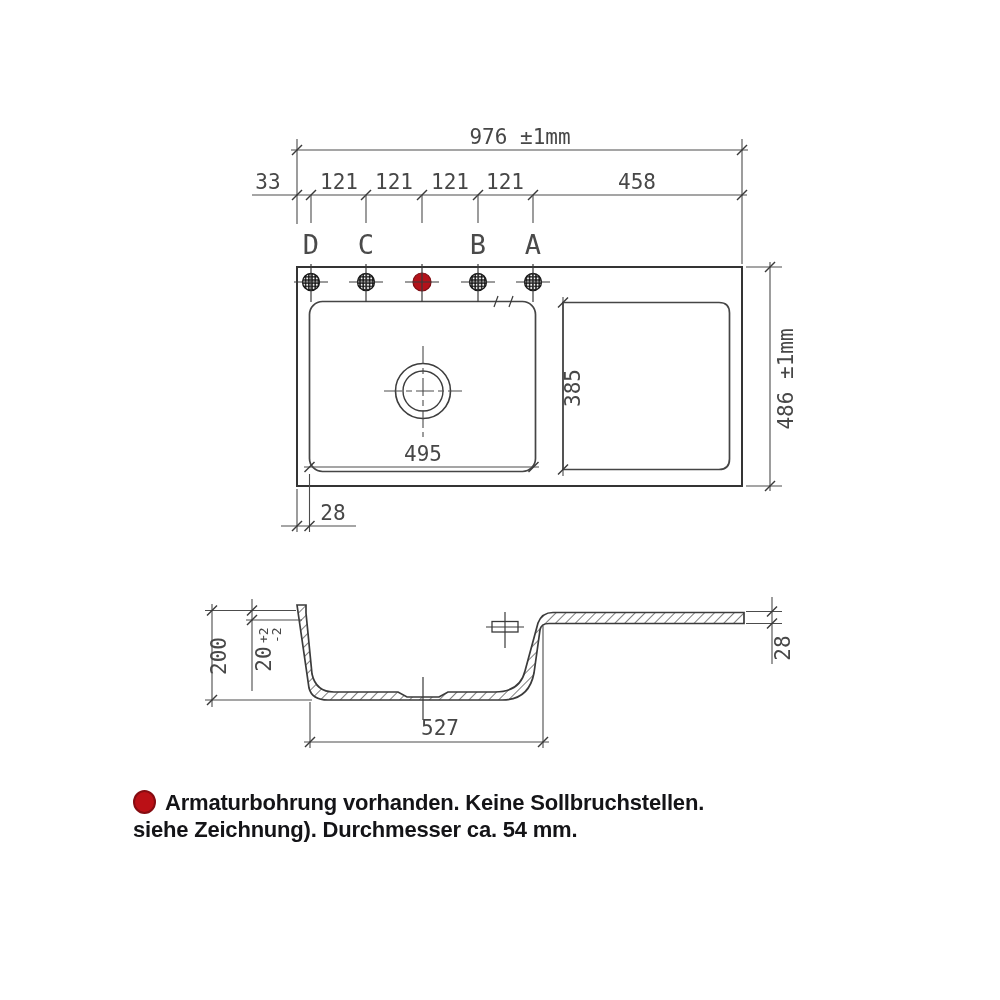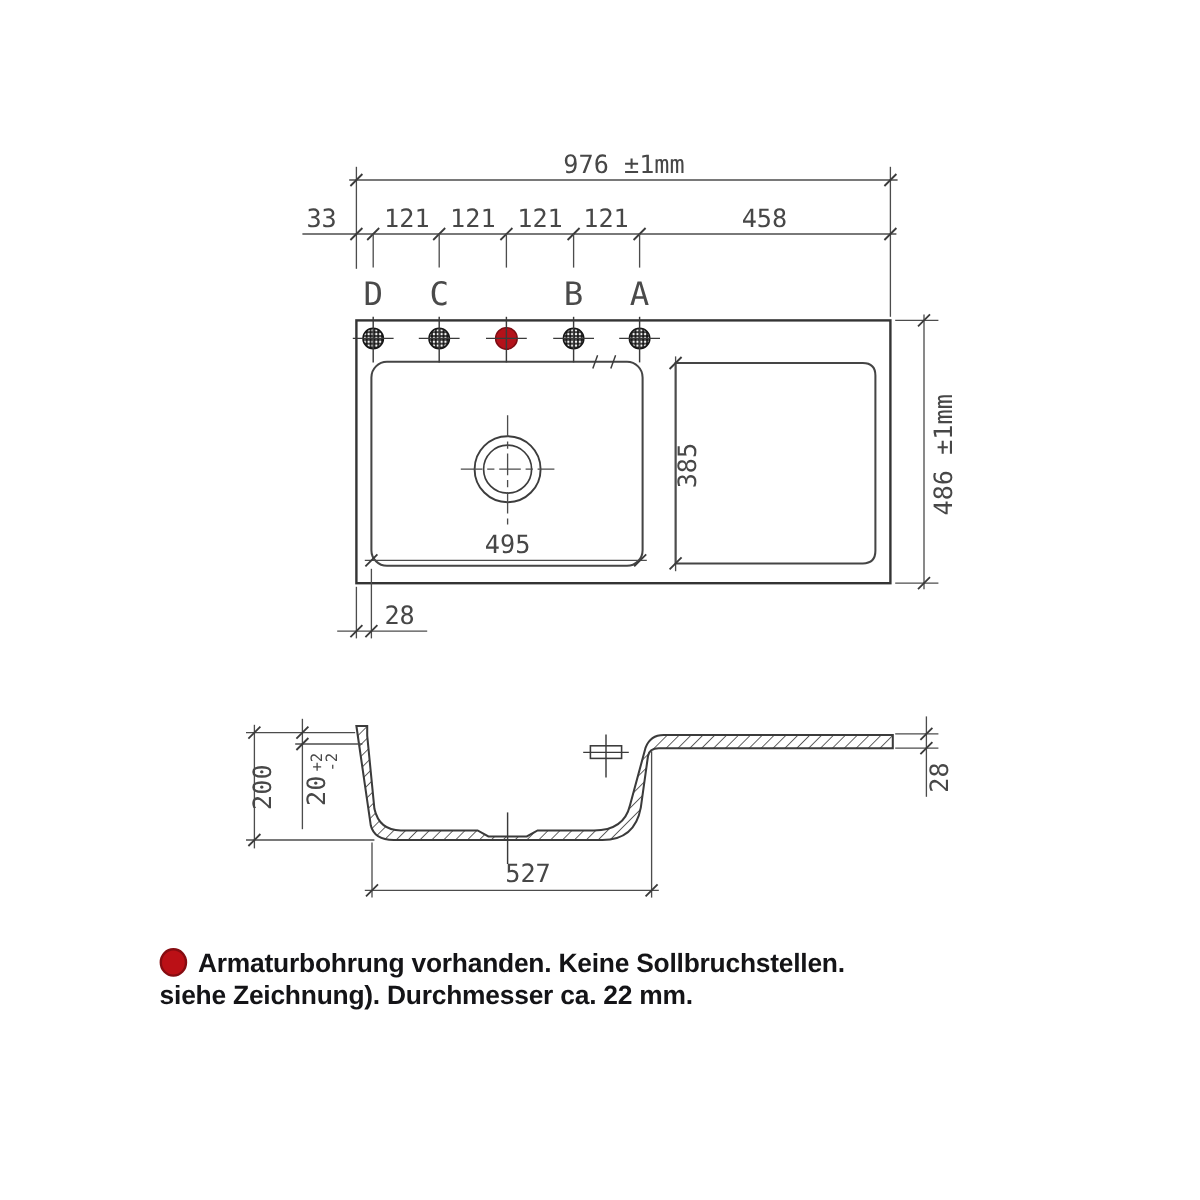--- a/index.html
+++ b/index.html
@@ -211,15 +211,15 @@
       <line class="tk" x1="767" y1="628.5" x2="777" y2="618.5"></line>
       <g transform="translate(790,648) rotate(-90)">
         <text class="dt" text-anchor="middle">28</text>
       </g>
     </g>
   </g>
 </svg>
 
 <div class="legend">
   <p><span class="dot"></span><span>Armaturbohrung vorhanden. Keine Sollbruchstellen.</span></p>
-  <p>siehe Zeichnung). Durchmesser ca. 22 mm.</p>
+  <p>siehe Zeichnung). Durchmesser ca. 54 mm.</p>
 </div>
 </div>
 
 </body></html>

